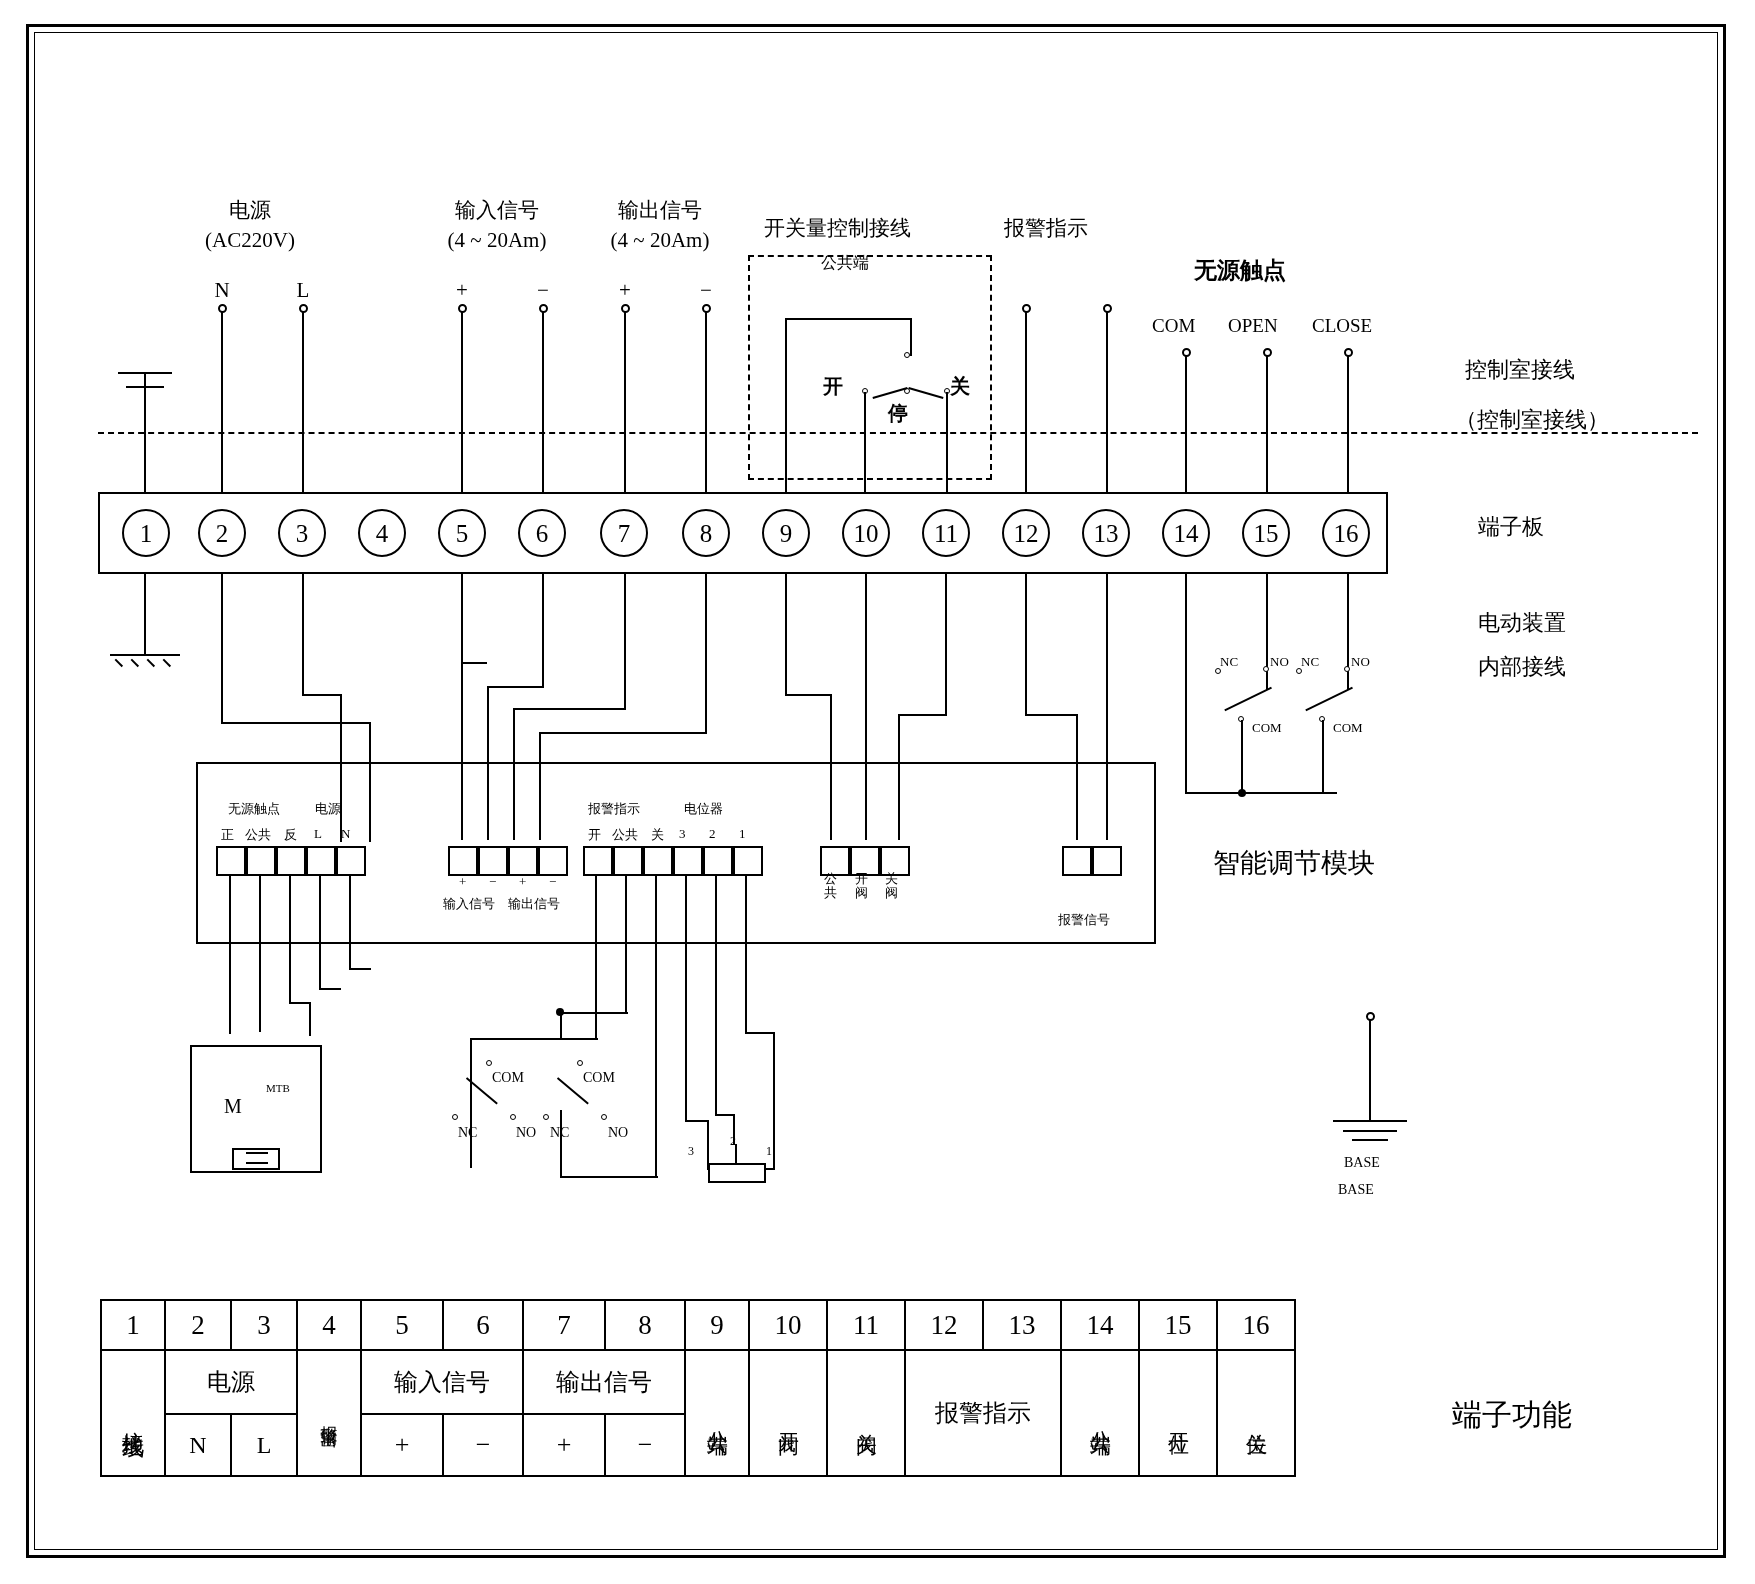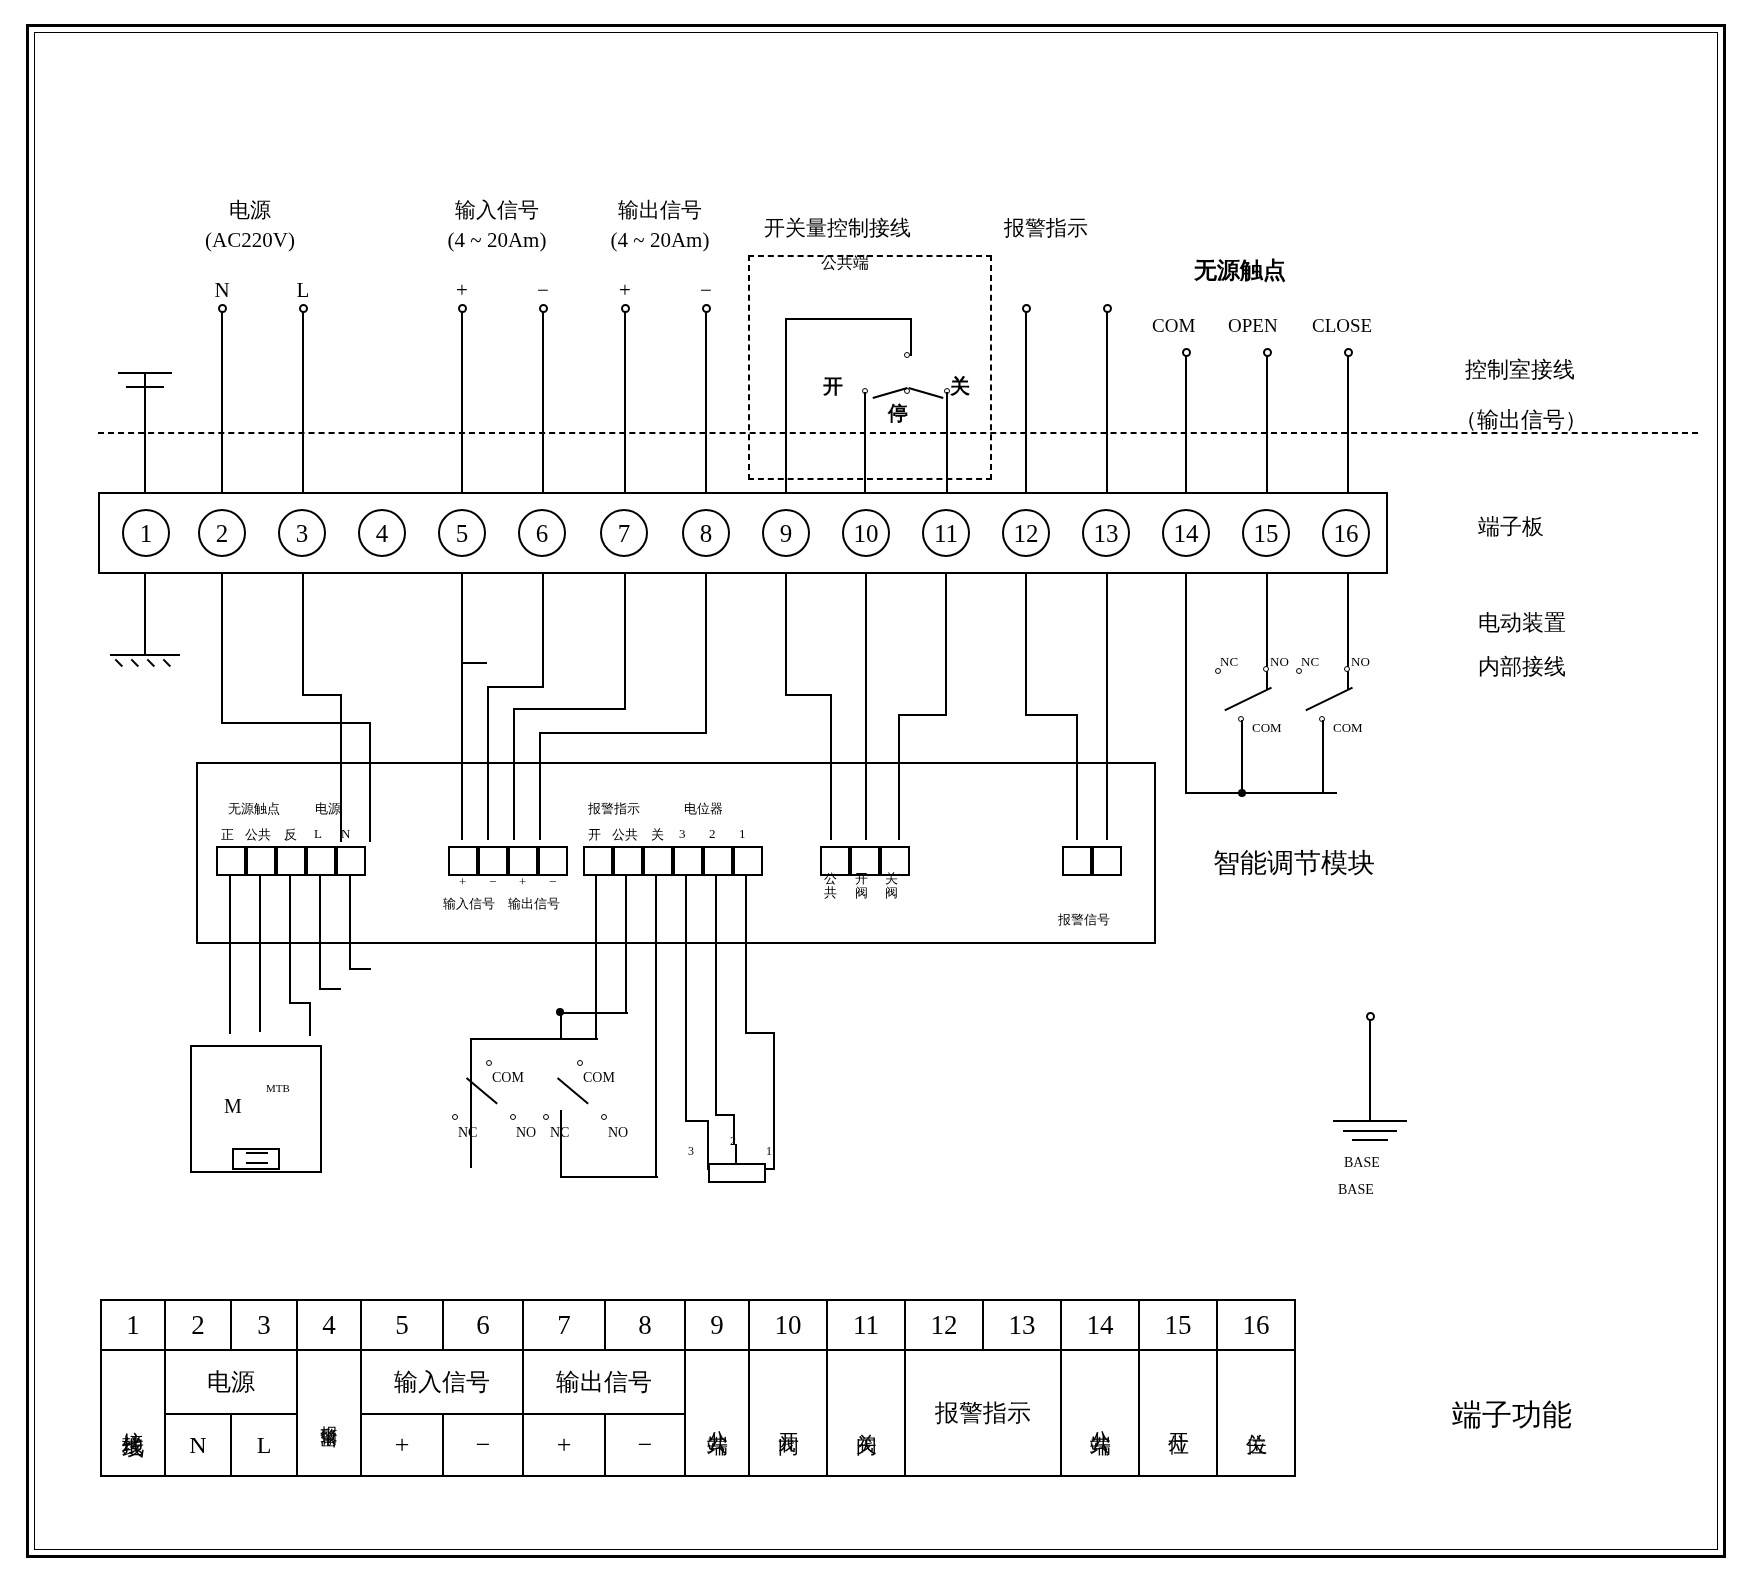--- a/index.html
+++ b/index.html
@@ -66,21 +66,21 @@
   <div class="lbl c" style="left:543px;top:278px;">−</div>
   <div class="lbl c" style="left:625px;top:278px;">+</div>
   <div class="lbl c" style="left:706px;top:278px;">−</div>
 
   <div class="lbl c s" style="left:845px;top:253px;">公共端</div>
   <div class="lbl b" style="left:823px;top:373px;font-size:20px;">开</div>
   <div class="lbl b" style="left:888px;top:400px;font-size:20px;">停</div>
   <div class="lbl b" style="left:950px;top:373px;font-size:20px;">关</div>
 
   <div class="lbl" style="left:1455px;top:355px;font-size:22px;margin-left:10px;">控制室接线</div>
-  <div class="lbl" style="left:1455px;top:405px;font-size:22px;">（输出信号）</div>
+  <div class="lbl" style="left:1455px;top:405px;font-size:22px;">（控制室接线）</div>
   <div class="lbl" style="left:1478px;top:512px;font-size:22px;">端子板</div>
   <div class="lbl" style="left:1478px;top:608px;font-size:22px;">电动装置</div>
   <div class="lbl" style="left:1478px;top:652px;font-size:22px;">内部接线</div>
   <div class="lbl" style="left:1213px;top:845px;font-size:27px;">智能调节模块</div>
   <div class="lbl" style="left:1452px;top:1395px;font-size:30px;">端子功能</div>
 
   <div class="dash" style="left:98px;top:432px;width:1600px;"></div>
 
   <div class="dashbox" style="left:748px;top:255px;width:244px;height:225px;"></div>
 

